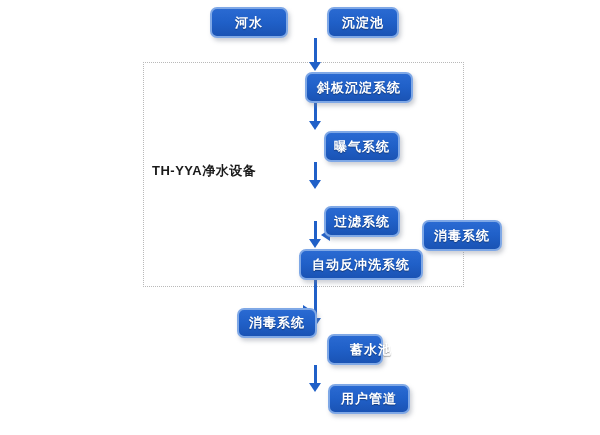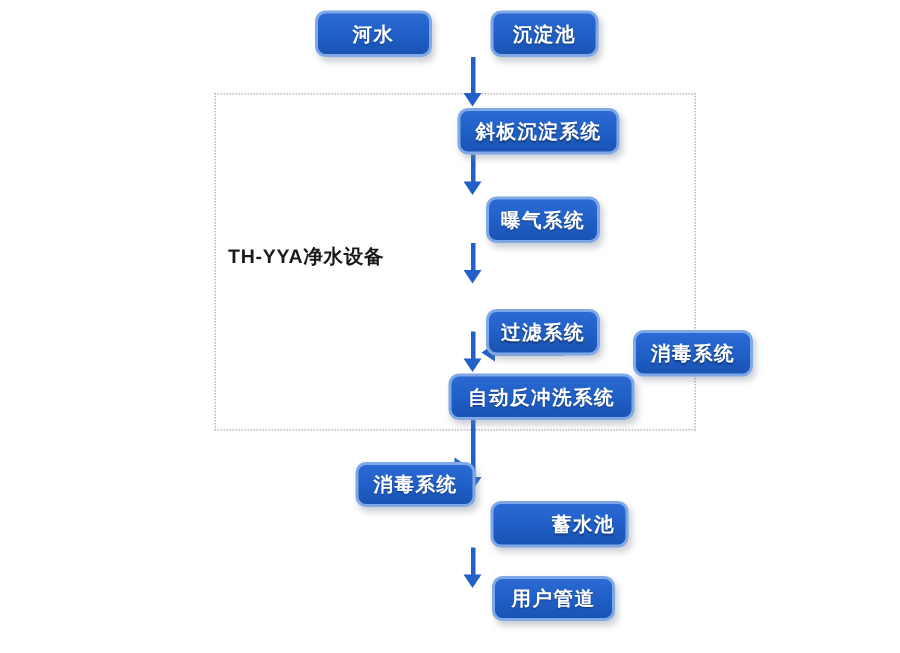--- a/index.html
+++ b/index.html
@@ -137,17 +137,17 @@
   <div class="node" style="left:277px; top:131px; width:76px; height:31px;">曝气系统</div>
 
   <div class="node" style="left:277px; top:206px; width:76px; height:31px;">过滤系统</div>
 
   <div class="node" style="left:375px; top:220px; width:80px; height:31px;">消毒系统</div>
 
   <div class="node" style="left:252px; top:249px; width:124px; height:31px;text-align:right;">自动反冲洗系统</div>
 
   <div class="node" style="left:190px; top:308px; width:80px; height:30px;">消毒系统</div>
 
-  <div class="node" style="left:280px; top:334px; width:92px; height:31px;padding-left:32px;">蓄水池</div>
+  <div class="node" style="left:280px; top:334px; width:56px; height:31px;padding-left:32px;">蓄水池</div>
 
   <div class="node" style="left:281px; top:384px; width:82px; height:30px;">用户管道</div>
 
 </div>
 
 </body></html>

